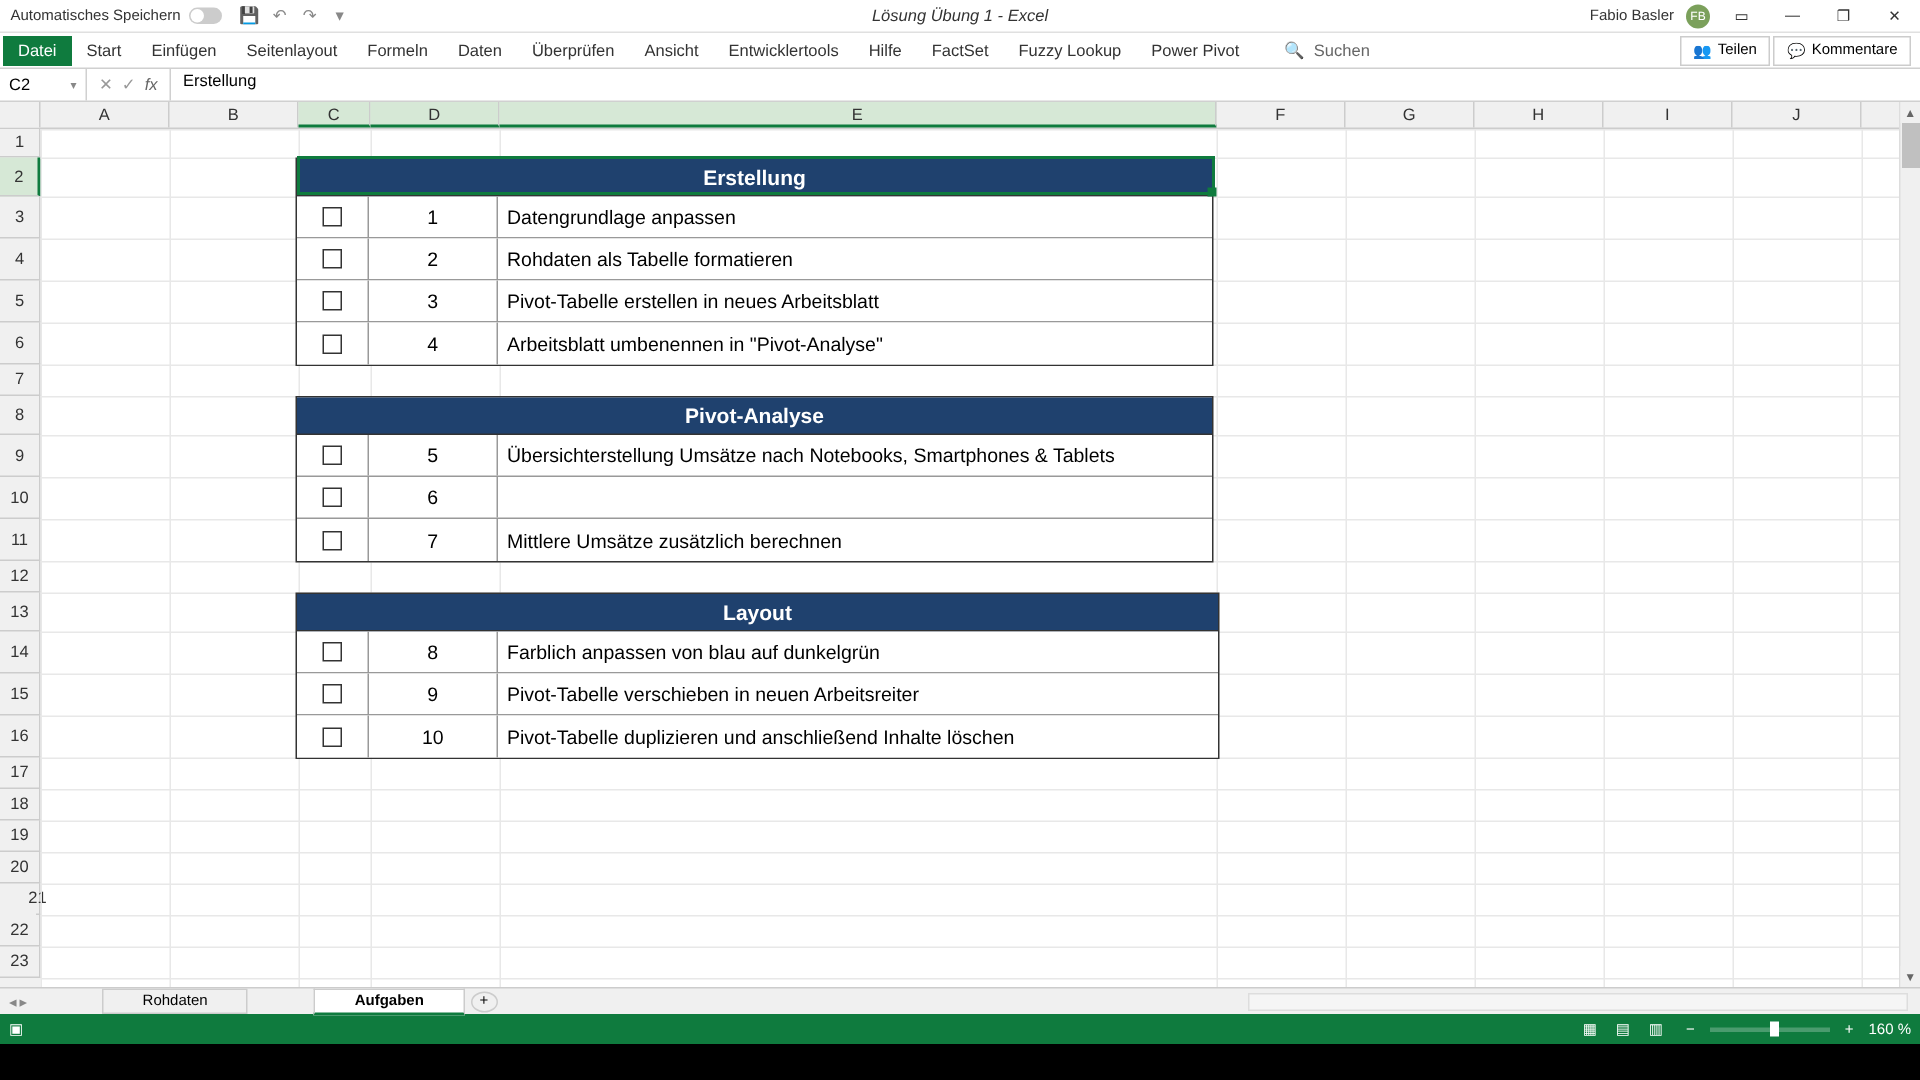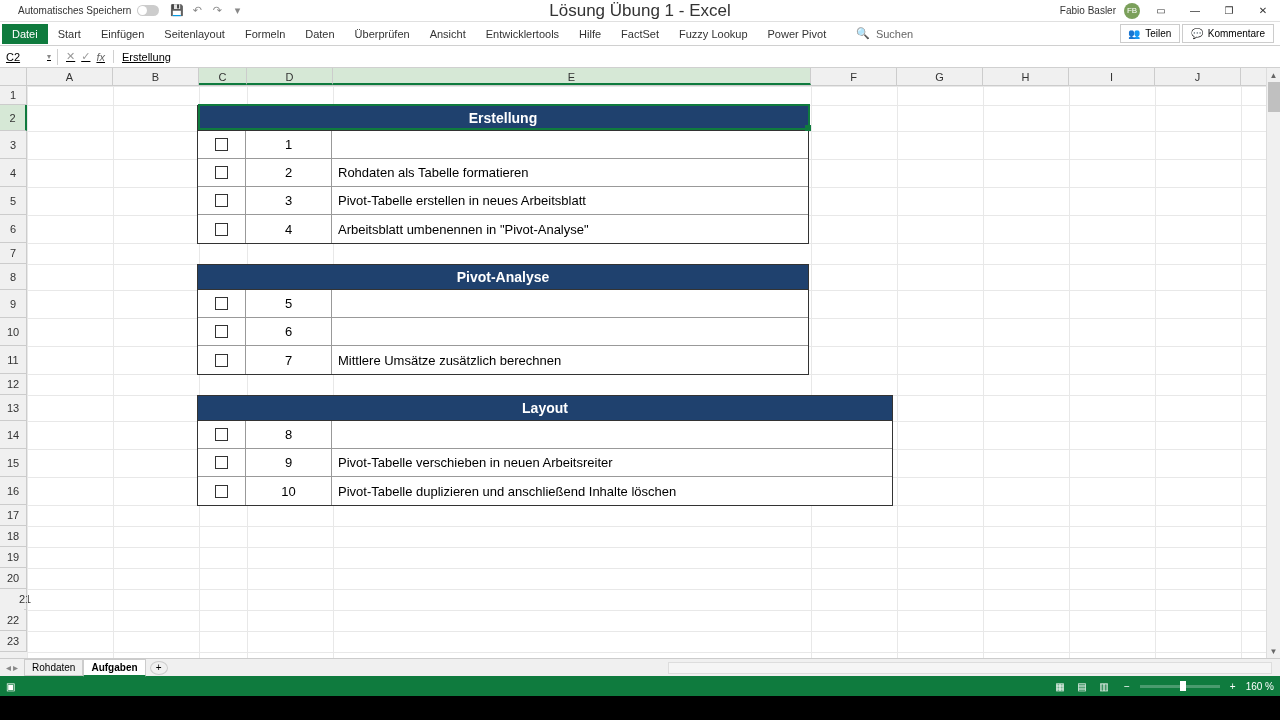--- a/index.html
+++ b/index.html
@@ -1,40 +1,40 @@
 <!DOCTYPE html>
 <html><head>
 <meta charset="utf-8">
 <style>
 * { margin: 0; padding: 0; box-sizing: border-box; font-family: 'Segoe UI', Tahoma, sans-serif; }
 body { background: #fff; width: 1280px; height: 720px; overflow: hidden; position: relative; }
 
 
 .titlebar { height: 22px; background: #fff; display: flex; align-items: center; font-size: 10px; color: #333; position: relative; border-bottom: 1px solid #e0e0e0; }
-.autosave { display: flex; align-items: flex-end; gap: 6px; padding-left: 18px; }
+.autosave { display: flex; align-items: flex-end; gap: 6px; padding-left: 7px; }
 .toggle { width: 22px; height: 11px; background: #ccc; border-radius: 6px; position: relative; }
 .toggle::after { content: ''; position: absolute; width: 9px; height: 9px; background: #fff; border-radius: 50%; top: 1px; left: 1px; }
 .qat { display: flex; gap: 8px; margin-left: 12px; align-items: center; }
 .qat-icon { width: 12px; height: 12px; display: flex; align-items: center; justify-content: center; color: #888; font-size: 11px; }
 .save-icon { color: #8b5cb0; }
-.title-center { position: absolute; left: 50%; transform: translateX(-50%); font-size: 17px; }
+.title-center { position: absolute; left: 50%; transform: translateX(-50%); font-size: 11px; font-style: italic; }
 .title-right { margin-left: auto; display: flex; align-items: center; gap: 8px; padding-right: 4px; }
 .user-badge { width: 16px; height: 16px; background: #7ba05b; border-radius: 50%; display: flex; align-items: center; justify-content: center; font-size: 8px; color: #fff; }
 .win-btn { width: 26px; height: 20px; display: flex; align-items: center; justify-content: center; font-size: 10px; color: #333; }
 
 
 .ribbon { height: 24px; background: #fff; display: flex; align-items: center; font-size: 11px; border-bottom: 1px solid #d0d0d0; padding-left: 2px; }
 .tab { padding: 4px 10px; cursor: pointer; color: #333; }
 .tab.file { background: #0f7b3e; color: #fff; }
 .ribbon-right { margin-left: auto; display: flex; align-items: center; gap: 2px; padding-right: 6px; }
 .ribbon-btn { padding: 3px 8px; border: 1px solid #ccc; font-size: 10px; display: flex; align-items: center; gap: 4px; }
 .search-area { display: flex; align-items: center; gap: 6px; margin-left: 20px; color: #666; }
 
 
-.formula-bar { height: 22px; display: flex; align-items: center; border-bottom: 1px solid #d0d0d0; font-size: 11px; text-decoration: underline; }
+.formula-bar { height: 22px; display: flex; border-bottom: 1px solid #d0d0d0; font-size: 11px; }
 .name-box { width: 58px; padding: 2px 6px; border-right: 1px solid #d0d0d0; display: flex; align-items: center; justify-content: space-between; }
 .name-box-dd { font-size: 8px; color: #888; }
 .fx-controls { display: flex; align-items: center; gap: 6px; padding: 0 8px; border-right: 1px solid #d0d0d0; color: #999; }
 .fx-label { font-style: italic; color: #666; }
 .formula-input { flex: 1; padding: 2px 8px; }
 
 
 .grid-area { position: relative; height: 590px; overflow: hidden; background: #fff; }
 .col-headers { height: 18px; display: flex; background: #f0f0f0; border-bottom: 1px solid #ccc; position: relative; }
 .corner { width: 27px; background: #f0f0f0; border-right: 1px solid #ccc; }
@@ -66,21 +66,21 @@
 .sel-handle { position: absolute; width: 6px; height: 6px; background: #0f7b3e; right: -3px; bottom: -3px; }
 
 
 .vscroll { position: absolute; right: 0; top: 0; width: 14px; height: 100%; background: #f0f0f0; border-left: 1px solid #ddd; }
 .vscroll-btn { height: 14px; background: #f0f0f0; display: flex; align-items: center; justify-content: center; font-size: 8px; color: #666; }
 .vscroll-thumb { position: absolute; top: 14px; width: 12px; left: 1px; height: 30px; background: #c0c0c0; }
 
 
 .sheet-bar { height: 18px; display: flex; align-items: center; background: #f0f0f0; border-top: 1px solid #ccc; font-size: 10px; }
 .sheet-nav { display: flex; gap: 2px; padding: 0 6px; color: #888; }
-.sheet-tab { padding: 2px 7px; border: 1px solid #ccc; background: #f0f0f0; cursor: pointer; }
+.sheet-tab { padding: 2px 26px; border: 1px solid #ccc; background: #f0f0f0; cursor: pointer; margin-left: 44px; }
 .sheet-tab.active { background: #fff; border-bottom: 2px solid #0f7b3e; font-weight: bold; }
 .sheet-add { width: 18px; height: 14px; display: flex; align-items: center; justify-content: center; border: 1px solid #ccc; border-radius: 50%; margin-left: 4px; font-size: 10px; }
 .hscroll { flex: 1; margin: 0 8px; height: 12px; background: #f5f5f5; border: 1px solid #ddd; position: relative; margin-left: 500px; }
 
 
 .status-bar { height: 20px; background: #0f7b3e; display: flex; align-items: center; color: #fff; font-size: 10px; padding: 0 6px; }
 .status-right { margin-left: auto; display: flex; align-items: center; gap: 10px; }
 .view-btns { display: flex; gap: 2px; }
 .view-btn { width: 20px; height: 14px; display: flex; align-items: center; justify-content: center; }
 .zoom-slider { width: 80px; height: 3px; background: #4a9b6e; position: relative; }
@@ -237,20 +237,21 @@
           <div class="gl-h" style="top: 566px;"></div>
         </div>
       <div id="tables-container">
           <div class="task-table" style="top: 19px; width: 612px;">
             <div class="task-header">Erstellung</div>
             <div class="task-row">
               <div class="task-check">
                 <div class="checkbox-box"></div>
               </div>
               <div class="task-num">1</div>
+              <div class="task-text">Datengrundlage anpassen</div>
             </div>
             <div class="task-row">
               <div class="task-check">
                 <div class="checkbox-box"></div>
               </div>
               <div class="task-num">2</div>
               <div class="task-text">Rohdaten als Tabelle formatieren</div>
             </div>
             <div class="task-row">
               <div class="task-check">
@@ -267,42 +268,44 @@
               <div class="task-text">Arbeitsblatt umbenennen in "Pivot-Analyse"</div>
             </div>
           </div>
           <div class="task-table" style="top: 178px; width: 612px;">
             <div class="task-header">Pivot-Analyse</div>
             <div class="task-row">
               <div class="task-check">
                 <div class="checkbox-box"></div>
               </div>
               <div class="task-num">5</div>
+              <div class="task-text">Übersichterstellung Umsätze nach Notebooks, Smartphones &amp; Tablets</div>
             </div>
             <div class="task-row">
               <div class="task-check">
                 <div class="checkbox-box"></div>
               </div>
               <div class="task-num">6</div>
             </div>
             <div class="task-row">
               <div class="task-check">
                 <div class="checkbox-box"></div>
               </div>
               <div class="task-num">7</div>
               <div class="task-text">Mittlere Umsätze zusätzlich berechnen</div>
             </div>
           </div>
-          <div class="task-table" style="top: 309px; width: 696px;">
+          <div class="task-table" style="top: 309px; width: 616px;">
             <div class="task-header">Layout</div>
             <div class="task-row">
               <div class="task-check">
                 <div class="checkbox-box"></div>
               </div>
               <div class="task-num">8</div>
+              <div class="task-text">Farblich anpassen von blau auf dunkelgrün</div>
             </div>
             <div class="task-row">
               <div class="task-check">
                 <div class="checkbox-box"></div>
               </div>
               <div class="task-num">9</div>
               <div class="task-text">Pivot-Tabelle verschieben in neuen Arbeitsreiter</div>
             </div>
             <div class="task-row">
               <div class="task-check">

